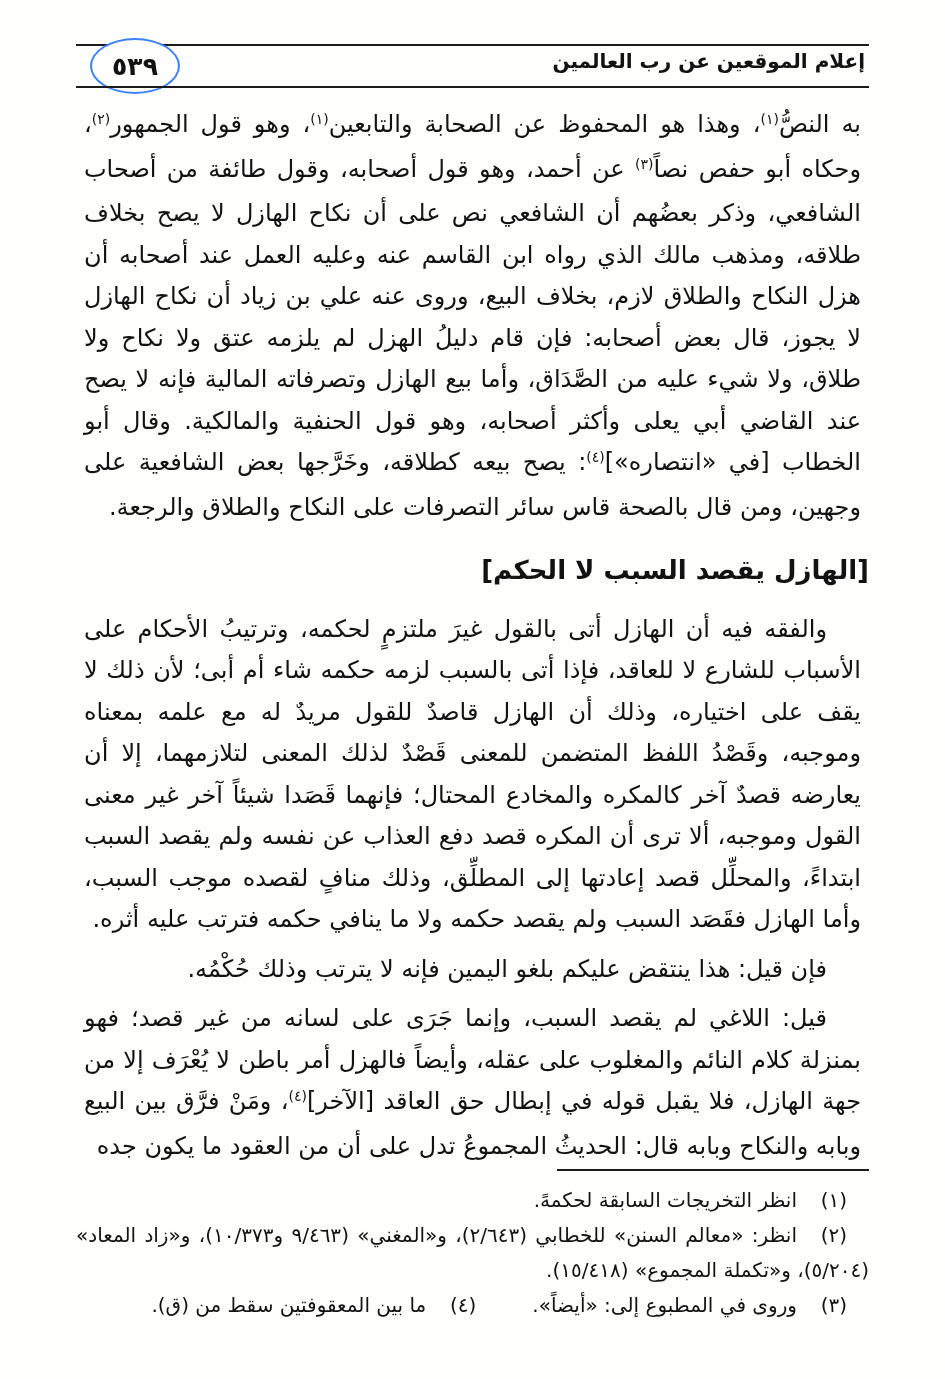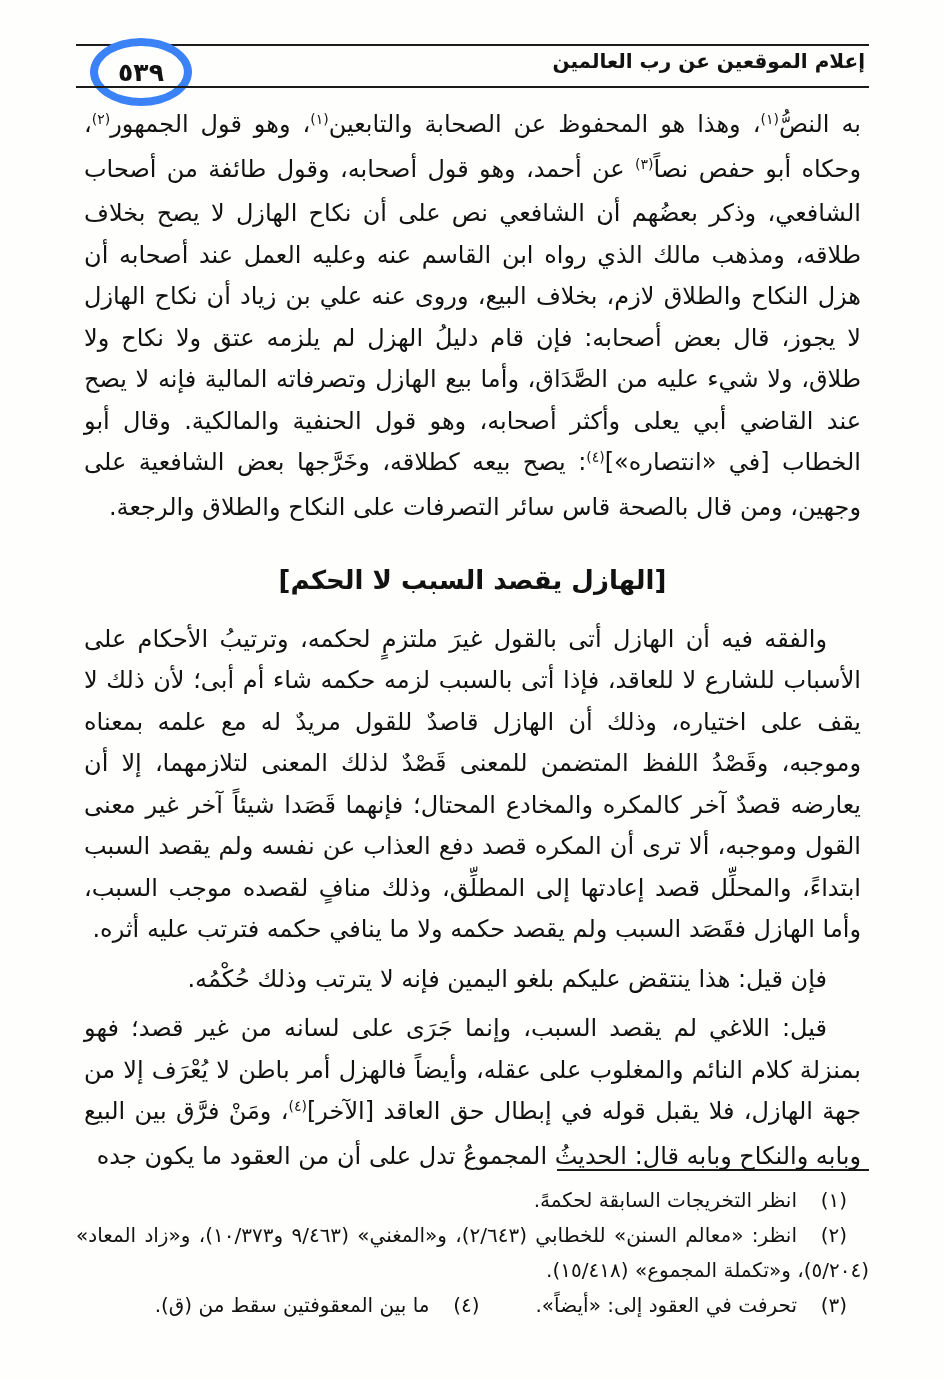--- a/index.html
+++ b/index.html
@@ -42,21 +42,21 @@
     letter-spacing: 0.2px;
     white-space: nowrap;
     margin-left: 16px;
   }
   .page-number-oval {
     position: absolute;
     left: 14px;
     top: -6px;
     width: 86px;
     height: 52px;
-    border: 8px solid #3b82f6;
+    border: 2px solid #3b82f6;
     border-radius: 50%;
     background: #fefefd;
     display: flex;
     align-items: center;
     justify-content: center;
   }
   .page-number {
     font-weight: bold;
     font-size: 25px;
     line-height: 1;
@@ -71,22 +71,22 @@
     line-height: 41.5px;
   }
   .para { margin: 8px; }
   .para.indent { text-indent: 34px; }
   .sup {
     font-size: 14px;
     position: relative;
     top: -8px;
   }
   .section-heading {
-    margin: 36px 0 21px 0;
-    text-align: center;
+    margin: 26px 0 21px 0;
+    text-align: right;
     text-indent: 0;
     font-size: 26px;
     font-weight: bold;
     line-height: 1.3;
   }
 
   
   .footnotes {
     position: absolute;
     left: 76px;
@@ -139,16 +139,16 @@
     <p class="para indent"><span>قيل: اللاغي لم يقصد السبب، وإنما جَرَى على لسانه من غير قصد؛ فهو بمنزلة كلام النائم والمغلوب على عقله، وأيضاً فالهزل أمر باطن لا يُعْرَف إلا من جهة الهازل، فلا يقبل قوله في إبطال حق العاقد [الآخر]</span><span class="sup">(٤)</span><span>، ومَنْ فرَّق بين البيع وبابه والنكاح وبابه قال: الحديثُ المجموعُ تدل على أن من العقود ما يكون جده</span></p>
   </main>
 
   <footer class="footnotes">
     <div class="fn-divider"></div>
 
     <p class="fn"><span class="fn-num">(١)</span><span class="fn-text">انظر التخريجات السابقة لحكمهً.</span></p>
 
     <p class="fn"><span class="fn-num">(٢)</span><span class="fn-text">انظر: «معالم السنن» للخطابي (٢/٦٤٣)، و«المغني» (٩/٤٦٣ و١٠/٣٧٣)، و«زاد المعاد» (٥/٢٠٤)، و«تكملة المجموع» (١٥/٤١٨).</span></p>
 
-    <p class="fn"><span class="fn-num">(٣)</span><span class="fn-text">تحرفت في العقود إلى: «أيضاً».</span><span class="fn-gap"></span><span class="fn-num">(٤)</span><span class="fn-text">ما بين المعقوفتين سقط من (ق).</span></p>
+    <p class="fn"><span class="fn-num">(٣)</span><span class="fn-text">وروى في المطبوع إلى: «أيضاً».</span><span class="fn-gap"></span><span class="fn-num">(٤)</span><span class="fn-text">ما بين المعقوفتين سقط من (ق).</span></p>
   </footer>
 
 </div>
 
 </body></html>

